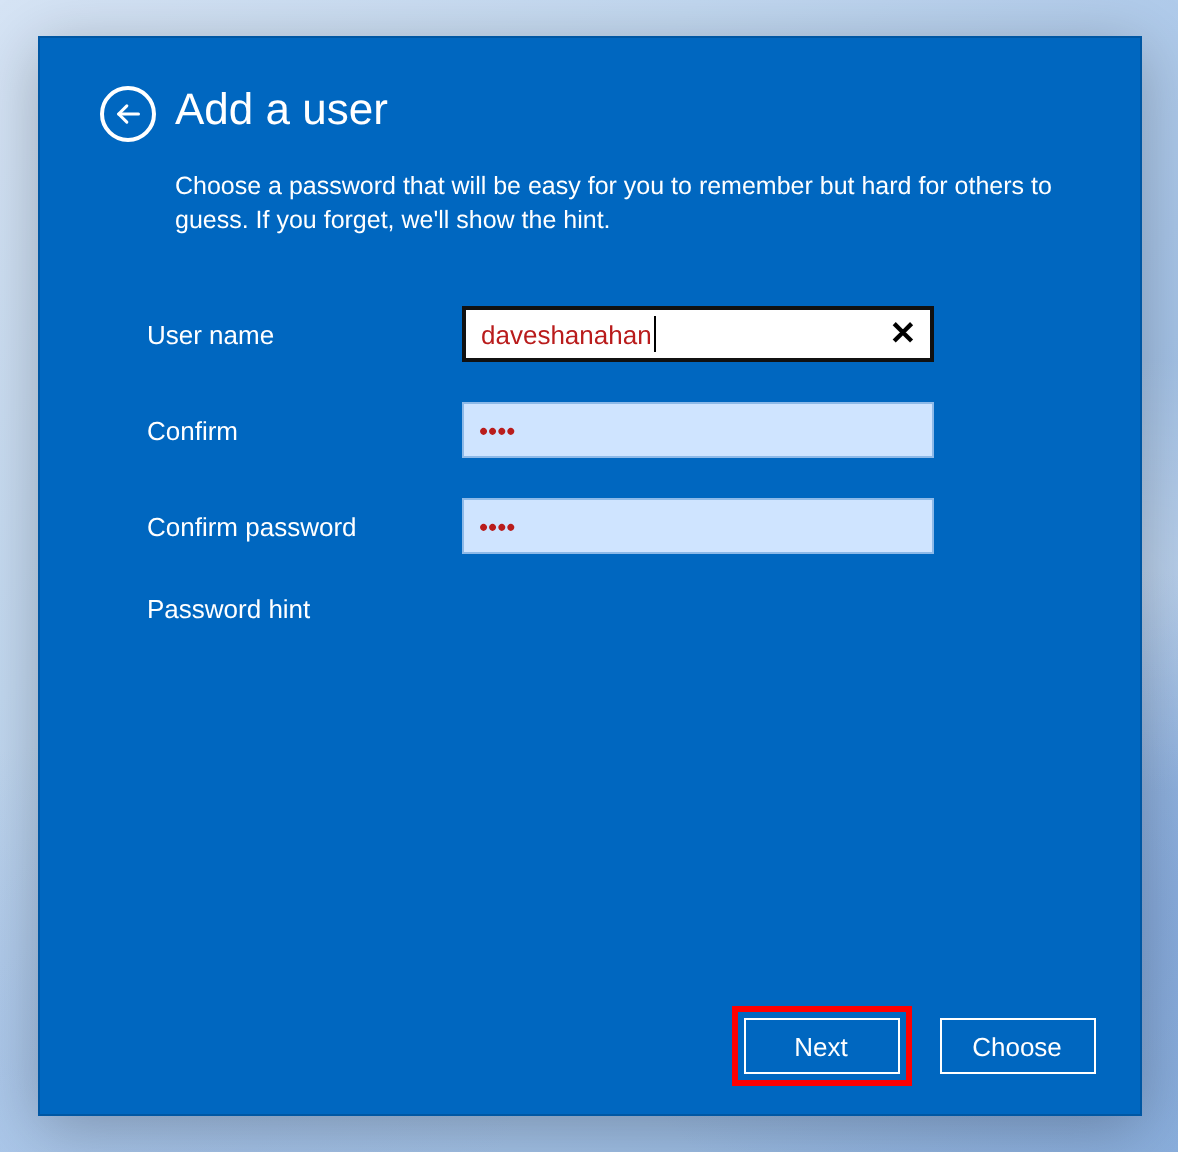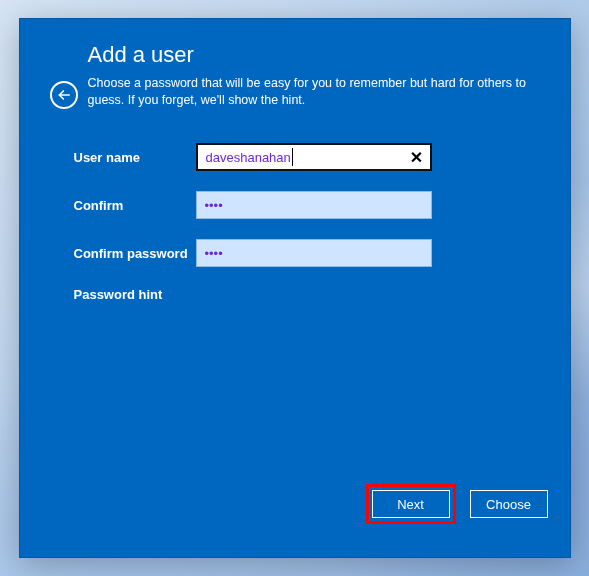--- a/index.html
+++ b/index.html
@@ -19,75 +19,75 @@
   }
   .dialog {
     position: relative;
     width: 552px; height: 540px;
     background: #0067c0;
     color: #ffffff;
     box-shadow: 0 6px 30px rgba(0,0,0,0.25);
     border: 1px solid rgba(0,0,0,0.15);
   }
   .header {
-    display: flex; align-items: flex-end;
+    display: flex; align-items: flex-start;
     padding: 22px 30px 0 30px;
   }
   .back-btn {
     width: 28px; height: 28px; border: 2px solid #fff; border-radius: 50%;
     display: flex; align-items: center; justify-content: center;
     margin-right: 10px; flex-shrink: 0; margin-top: 2px;
     cursor: pointer;
   }
   .back-btn svg { display: block; }
   .title-block { flex: 1; }
   .title {
     font-size: 22px; font-weight: 400; line-height: 28px;
   }
   .subtitle {
     font-size: 12.5px; font-weight: 400; line-height: 17px;
-    margin-top: 6px; max-width: 440px;
+    margin-top: 16px; max-width: 440px;
     color: #ffffff;
   }
   .form {
     padding: 34px 30px 0 54px;
   }
   .row {
     display: flex; align-items: center;
     margin-bottom: 20px;
   }
   .label {
-    width: 122px; font-size: 13px; font-weight: 700;
+    width: 157px; font-size: 13px; font-weight: 400;
     color: #ffffff;
   }
   .field-wrap {
     position: relative; width: 236px;
   }
   .field {
     width: 236px; height: 28px;
     background: #cfe4ff;
     border: 1px solid #8db9e8;
-    color: #6d28d9;
+    color: #b91c1c;
     font-size: 13px;
     padding: 0 8px;
     font-family: inherit;
   }
   .field.username {
     background: #ffffff;
     border: 2px solid #111;
     padding-right: 30px;
   }
   .clear-x {
     position: absolute; right: 4px; top: 50%; transform: translateY(-50%);
     width: 22px; height: 22px; display: flex; align-items: center; justify-content: center;
     font-size: 16px; color: #000; cursor: pointer; font-weight: 600;
     font-family: Arial, sans-serif;
   }
   .footer {
-    position: absolute; bottom: 33px; right: 22px;
+    position: absolute; bottom: 14px; right: 22px;
     display: flex; gap: 14px; align-items: center;
   }
   .btn {
     min-width: 78px; height: 28px;
     background: #0067c0;
     border: 1.5px solid #ffffff;
     color: #ffffff; font-size: 13px; font-family: inherit;
     cursor: pointer;
     display: flex; align-items: center; justify-content: center;
     padding: 0 14px;

